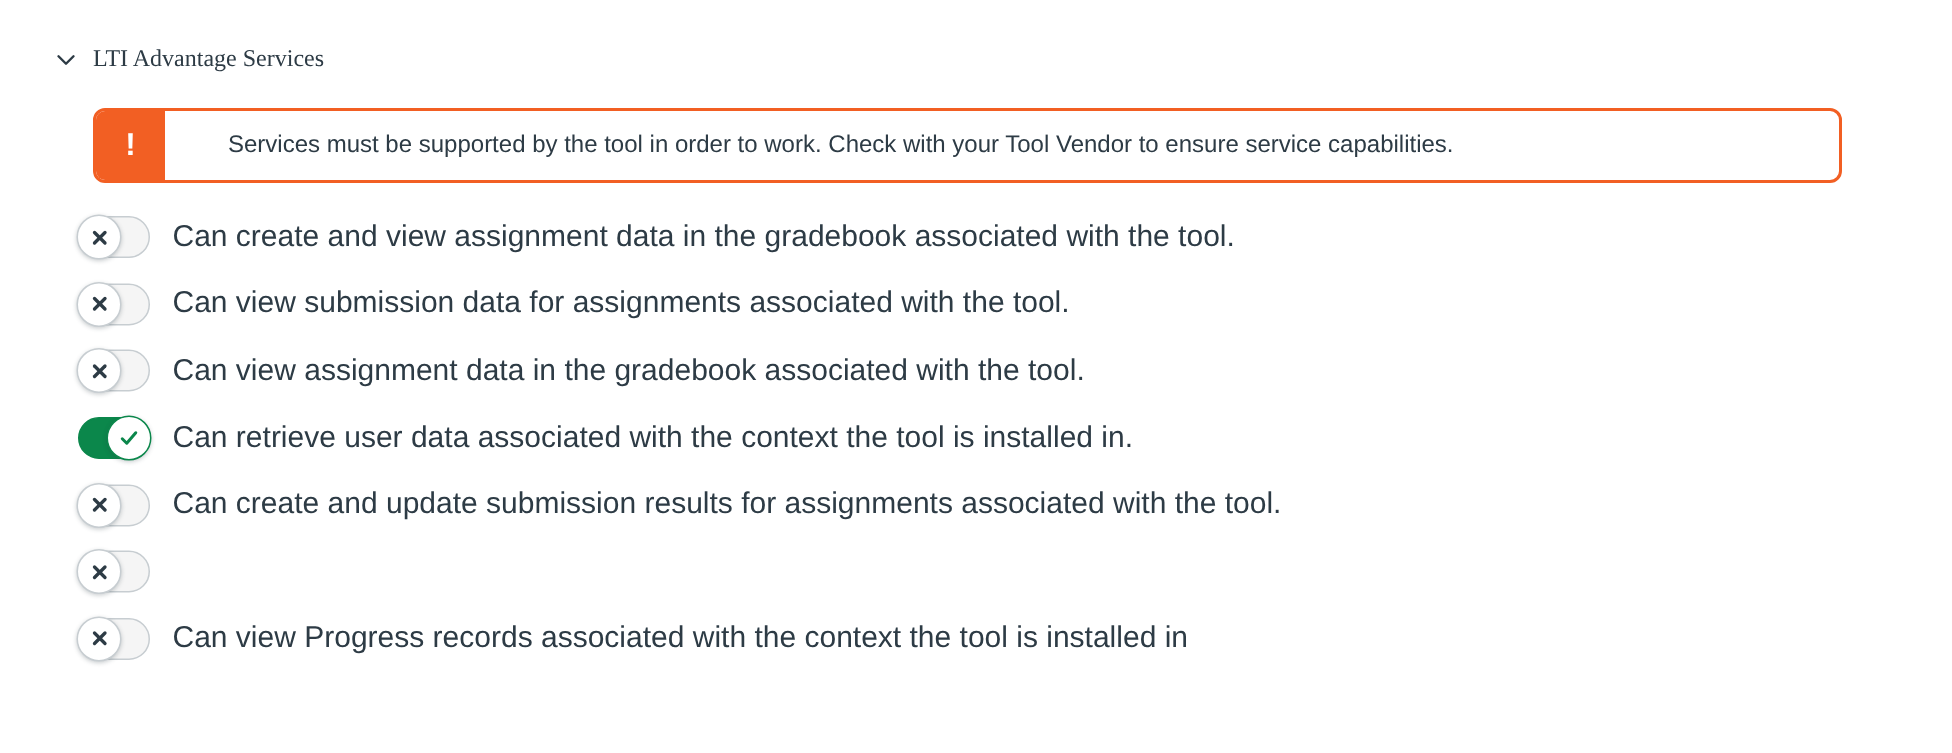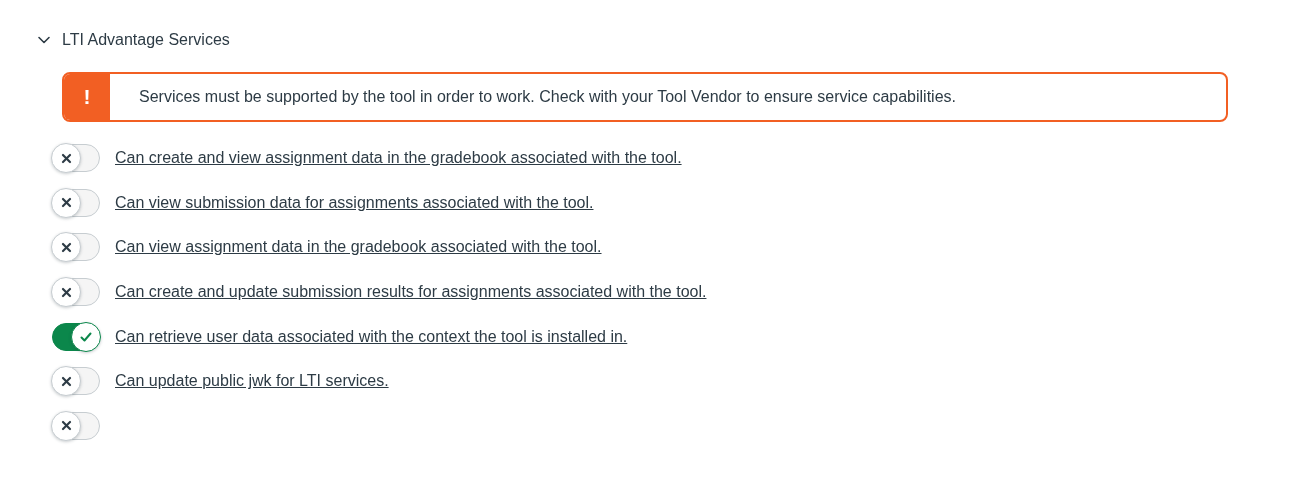--- a/index.html
+++ b/index.html
@@ -22,20 +22,21 @@
   .section-header {
     display: flex;
     align-items: center;
     gap: 10px;
     margin: 30px 0 0 36px;
     background: none;
     border: none;
     padding: 0;
     cursor: pointer;
     color: #2D3B45;
+    font-family: Liberation Serif, serif;
   }
   .section-header .chev {
     width: 16px;
     height: 16px;
     display: inline-flex;
     align-items: center;
     justify-content: center;
   }
   .section-title {
     font-size: 16px;
@@ -63,39 +64,38 @@
     display: flex;
     align-items: center;
     justify-content: center;
     color: #FFFFFF;
     font-weight: bold;
     font-size: 21px;
   }
   .alert-message {
     display: flex;
     align-items: center;
-    padding-left: 29px;
+    padding-left: 42px;
     font-size: 16px;
     color: #2D3B45;
   }
 
   
   .services {
     margin: 14px 0 0 52px;
   }
   .service-row {
     display: flex;
     align-items: center;
     height: 44.6px;
   }
   .service-label {
     margin-left: 15px;
-    font-size: 16px;
-    color: #2D3B45;
-    text-decoration: underline;
+    font-size: 20px;
+    color: #2D3B45;
   }
 
   
   .toggle {
     position: relative;
     width: 48px;
     height: 28px;
     border-radius: 14px;
     border: 1px solid #C7CDD1;
     box-sizing: border-box;
@@ -187,33 +187,20 @@
           <line x1="3" y1="3" x2="10" y2="10" stroke="#2D3B45" stroke-width="2.2" stroke-linecap="round"></line>
           <line x1="10" y1="3" x2="3" y2="10" stroke="#2D3B45" stroke-width="2.2" stroke-linecap="round"></line>
         </svg>
 
       </span>
     </button>
     <span class="service-label">Can view assignment data in the gradebook associated with the tool.</span>
   </div>
 
   <div class="service-row">
-    <button class="toggle off" role="switch" aria-checked="false">
-      <span class="knob">
-        <svg class="icon-x" width="13" height="13" viewBox="0 0 13 13" fill="none">
-          <line x1="3" y1="3" x2="10" y2="10" stroke="#2D3B45" stroke-width="2.2" stroke-linecap="round"></line>
-          <line x1="10" y1="3" x2="3" y2="10" stroke="#2D3B45" stroke-width="2.2" stroke-linecap="round"></line>
-        </svg>
-
-      </span>
-    </button>
-    <span class="service-label">Can create and update submission results for assignments associated with the tool.</span>
-  </div>
-
-  <div class="service-row">
     <button class="toggle on" role="switch" aria-checked="true">
       <span class="knob">
 
         <svg class="icon-check" width="16" height="16" viewBox="0 0 16 16" fill="none">
           <polyline points="3.5,8.5 6.5,11.5 12.5,4.5" stroke="#0B874B" stroke-width="2" stroke-linecap="round" stroke-linejoin="round"></polyline>
         </svg>
       </span>
     </button>
     <span class="service-label">Can retrieve user data associated with the context the tool is installed in.</span>
   </div>
@@ -221,30 +208,43 @@
   <div class="service-row">
     <button class="toggle off" role="switch" aria-checked="false">
       <span class="knob">
         <svg class="icon-x" width="13" height="13" viewBox="0 0 13 13" fill="none">
           <line x1="3" y1="3" x2="10" y2="10" stroke="#2D3B45" stroke-width="2.2" stroke-linecap="round"></line>
           <line x1="10" y1="3" x2="3" y2="10" stroke="#2D3B45" stroke-width="2.2" stroke-linecap="round"></line>
         </svg>
 
       </span>
     </button>
-    <span class="service-label">Can update public jwk for LTI services.</span>
-  </div>
-
-  <div class="service-row">
-    <button class="toggle off" role="switch" aria-checked="false">
-      <span class="knob">
-        <svg class="icon-x" width="13" height="13" viewBox="0 0 13 13" fill="none">
-          <line x1="3" y1="3" x2="10" y2="10" stroke="#2D3B45" stroke-width="2.2" stroke-linecap="round"></line>
-          <line x1="10" y1="3" x2="3" y2="10" stroke="#2D3B45" stroke-width="2.2" stroke-linecap="round"></line>
-        </svg>
-
-      </span>
-    </button>
-  </div>
-
+    <span class="service-label">Can create and update submission results for assignments associated with the tool.</span>
+  </div>
+
+
+  <div class="service-row">
+    <button class="toggle off" role="switch" aria-checked="false">
+      <span class="knob">
+        <svg class="icon-x" width="13" height="13" viewBox="0 0 13 13" fill="none">
+          <line x1="3" y1="3" x2="10" y2="10" stroke="#2D3B45" stroke-width="2.2" stroke-linecap="round"></line>
+          <line x1="10" y1="3" x2="3" y2="10" stroke="#2D3B45" stroke-width="2.2" stroke-linecap="round"></line>
+        </svg>
+
+      </span>
+    </button>
+  </div>
+
+  <div class="service-row">
+    <button class="toggle off" role="switch" aria-checked="false">
+      <span class="knob">
+        <svg class="icon-x" width="13" height="13" viewBox="0 0 13 13" fill="none">
+          <line x1="3" y1="3" x2="10" y2="10" stroke="#2D3B45" stroke-width="2.2" stroke-linecap="round"></line>
+          <line x1="10" y1="3" x2="3" y2="10" stroke="#2D3B45" stroke-width="2.2" stroke-linecap="round"></line>
+        </svg>
+
+      </span>
+    </button>
+    <span class="service-label">Can view Progress records associated with the context the tool is installed in</span>
+  </div>
 </div>
 
 </div>
 
 </body></html>

